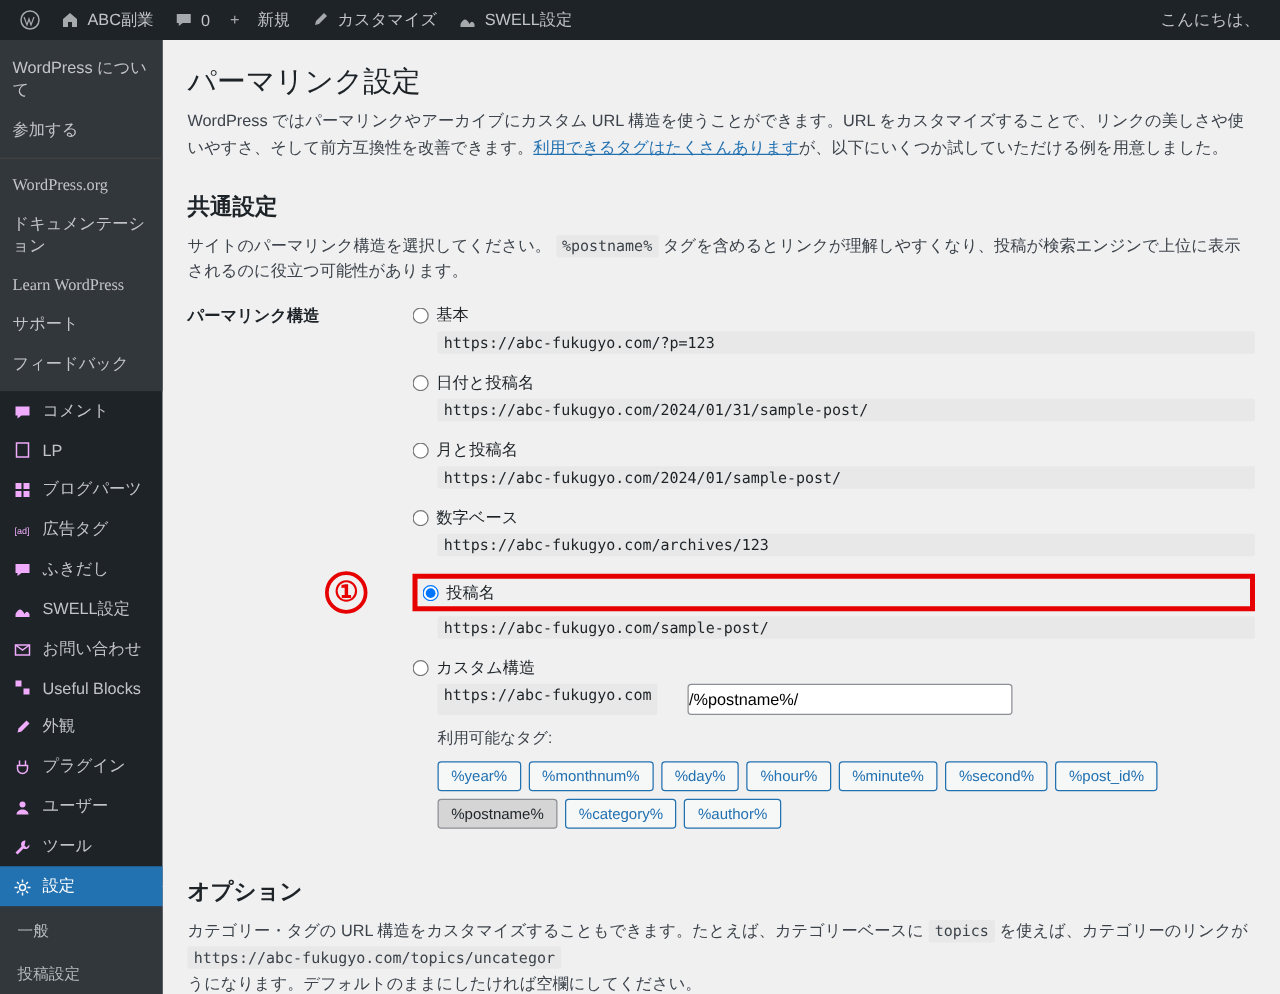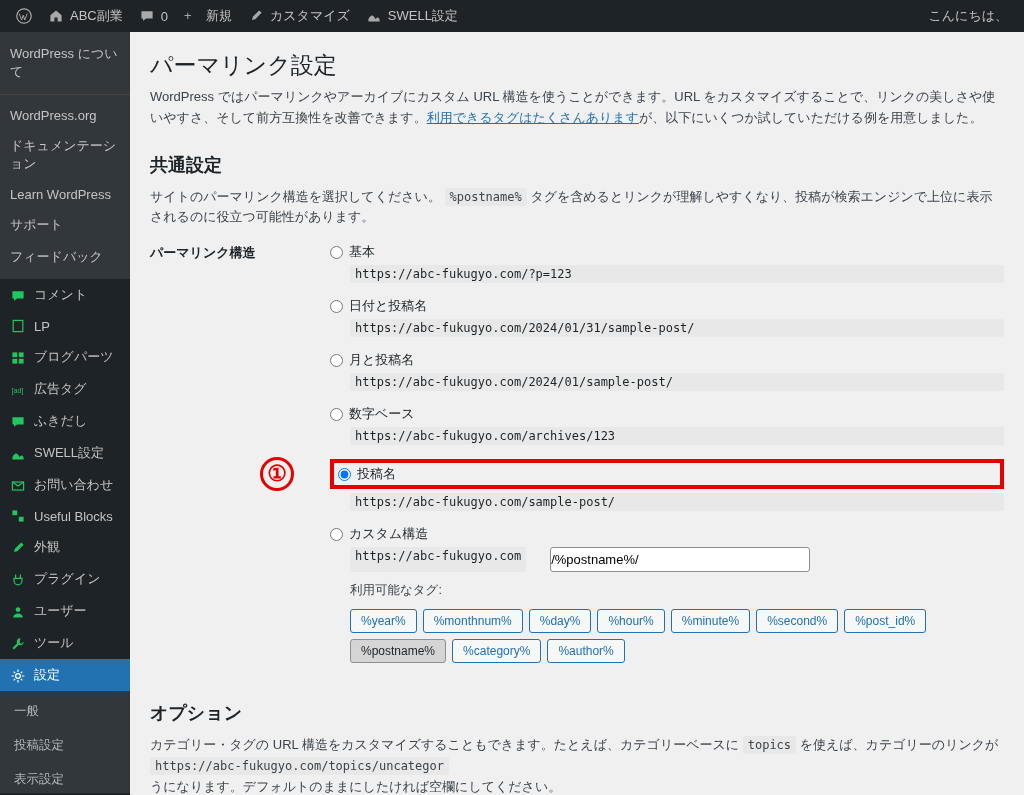--- a/index.html
+++ b/index.html
@@ -9,21 +9,21 @@
   .adminbar .ab-item{display:flex;align-items:center;gap:6px;padding:0 8px;cursor:pointer;color:#c3c4c7;}
   .adminbar .right{margin-left:auto;}
   .ab-icon{display:inline-block;width:16px;height:16px;color:#a7aaad;}
   
   .layout{display:flex;min-height:calc(795px - 32px);}
   .sidebar{width:130px;background:#1d2327;color:#c3c4c7;font-size:13px;flex-shrink:0;}
   .sidebar .group{padding:6px 0;}
   .sidebar a{display:flex;align-items:flex-end;gap:8px;color:#c3c4c7;padding:7px 10px;text-decoration:none;cursor:pointer;}
   .sidebar a.current{background:#2271b1;color:#fff;}
   .sidebar .sub a{padding:12px 10px 5px 14px;font-size:12.5px;color:#b4b9be;}
-  .s-icon{width:16px;height:16px;display:inline-block;color:#22c55e;flex-shrink:0;}
+  .s-icon{width:16px;height:16px;display:inline-block;color:#f0abfc;flex-shrink:0;}
   .sidebar a.current .s-icon{color:#fff;}
   .arrow{position:relative;}
   .arrow::after{content:"";position:absolute;right:-8px;top:50%;transform:translateY(-50%);border:8px solid transparent;border-right-color:#f0f0f1;}
   
   .content{flex:1;padding:10px 20px 30px 20px;overflow:hidden;}
   h1{font-size:23px;font-weight:400;margin:8px 0 1px;}
   h2{font-size:18px;font-weight:600;margin:24px 0 10px;}
   p{font-size:13px;color:#3c434a;margin:6px 0 12px;line-height:1.6;}
   a.link{color:#2271b1;text-decoration:underline;}
   code{background:#e8e8e8;padding:2px 5px;border-radius:2px;font-family:Menlo,Consolas,monospace;font-size:12px;}
@@ -96,22 +96,25 @@
   </div>
 </div>
 
 <div class="layout">
 
   <div class="sidebar">
     <div class="group" style="background:#32373c;">
       <a>
           <span>WordPress について</span>
         </a>
+      <a>
+          <span>参加する</span>
+        </a>
     </div>
-    <div class="group" style="background:#32373c;border-top:1px solid #444;">
+    <div class="group" style="background:#32373c;border-top:1px solid #444;font-family:Liberation Serif, serif;">
       <a>
           <span>WordPress.org</span>
         </a>
       <a>
           <span>ドキュメンテーション</span>
         </a>
       <a>
           <span>Learn WordPress</span>
         </a>
       <a>

